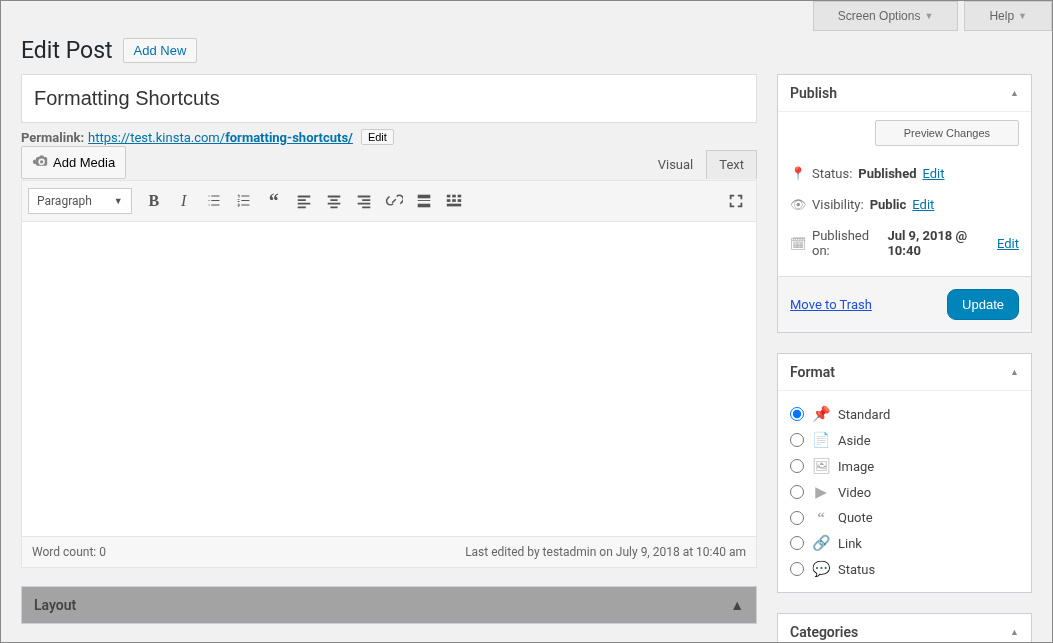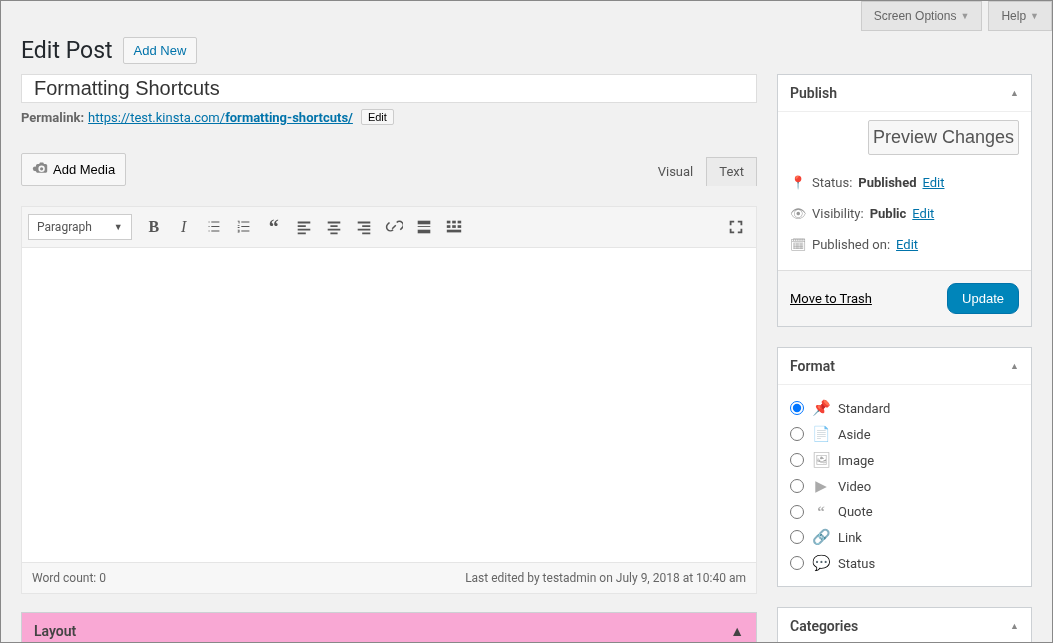--- a/index.html
+++ b/index.html
@@ -1,60 +1,60 @@
 <!DOCTYPE html>
 <html><head>
 <meta charset="utf-8">
 <style>
   * { box-sizing: border-box; margin: 0; padding: 0; }
   body { font-family: -apple-system, BlinkMacSystemFont, "Segoe UI", Roboto, sans-serif; background: #f1f1f1; color: #444; font-size: 13px; width: 1053px; height: 643px; overflow: hidden; border: 1px solid #888; }
   .wrap { padding: 0 20px; }
   .topbar { display: flex; justify-content: flex-end; padding: 0; gap: 6px; }
-  .topbar button { background: #e5e5e5; border: 1px solid #ccc; color: #666; font-size: 12px; padding: 7px 12px; cursor: pointer; display: flex; align-items: center; gap: 4px; }
+  .topbar button { background: #e5e5e5; border: 1px solid #ccc; color: #666; font-size: 12px; padding: 7px 24px; cursor: pointer; display: flex; align-items: center; gap: 4px; }
   .topbar button .tri { font-size: 9px; color: #999; }
-  .header { display: flex; gap: 10px; margin-top: 6px; margin-bottom: 10px; }
+  .header { display: flex; align-items: center; gap: 10px; margin-top: 6px; margin-bottom: 10px; }
   .header h1 { font-size: 23px; font-weight: 400; color: #23282d; }
   .header .add-new { background: #f7f7f7; border: 1px solid #ccc; color: #0073aa; font-size: 13px; padding: 4px 10px; cursor: pointer; border-radius: 2px; }
   .cols { display: flex; gap: 20px; }
   .col-main { flex: 1; max-width: 740px; }
   .col-side { width: 255px; }
-  .title-input { width: 100%; font-size: 20px; padding: 2px 12px; border: 1px solid #ddd; background: #fff; color: #333; margin-bottom: 6px; }
-  .permalink { font-size: 13px; color: #666; margin-bottom: 28px; display: flex; align-items: center; gap: 4px; flex-wrap: wrap; }
+  .title-input { width: 100%; font-size: 20px; padding: 12px 12px; border: 1px solid #ddd; background: #fff; color: #333; margin-bottom: 6px; }
+  .permalink { font-size: 13px; color: #666; margin-bottom: 1px; display: flex; align-items: center; gap: 4px; flex-wrap: wrap; }
   .permalink a { color: #0073aa; text-decoration: underline; }
   .permalink .edit-btn { border: 1px solid #ccc; background: #f7f7f7; font-size: 11px; padding: 1px 6px; cursor: pointer; margin-left: 4px; border-radius: 2px; }
-  .media-row { display: flex; justify-content: space-between; margin-bottom: 20px; }
+  .media-row { display: flex; justify-content: space-between; margin-bottom: 1px; }
   .add-media { background: #f7f7f7; border: 1px solid #ccc; padding: 6px 10px; cursor: pointer; display: flex; align-items: center; gap: 5px; font-size: 13px; border-radius: 2px; }
   .tab-switch { display: flex; align-self: flex-end; }
   .tab-switch .tab { border: 1px solid transparent; padding: 6px 12px; font-size: 13px; color: #555; cursor: pointer; background: transparent; }
   .tab-switch .tab.active { border-color: #ccc; border-bottom: none; background: #ebebeb; }
   .toolbar-wrap { background: #f5f5f5; border: 1px solid #e5e5e5; padding: 6px; display: flex; justify-content: space-between; align-items: center; }
   .toolbar-left { display: flex; align-items: center; gap: 2px; }
   .para-dropdown { border: 1px solid #ccc; background: #fff; padding: 5px 8px; font-size: 12px; color: #555; display: flex; align-items: center; gap: 22px; cursor: pointer; margin-right: 6px; }
   .para-dropdown .tri { font-size: 9px; }
   .tool-btn { width: 28px; height: 28px; display: flex; align-items: center; justify-content: center; cursor: pointer; color: #555; font-size: 16px; }
   .tool-btn svg { width: 18px; height: 18px; fill: #555; }
   .editor-area { background: #fff; border: 1px solid #e5e5e5; border-top: none; height: 315px; padding: 10px; }
   .editor-status { background: #f7f7f7; border: 1px solid #e5e5e5; border-top: none; display: flex; justify-content: space-between; padding: 8px 10px; font-size: 12px; color: #666; }
   .postbox { background: #fff; border: 1px solid #ccd0d4; margin-bottom: 20px; }
   .postbox h2 { font-size: 14px; font-weight: 600; padding: 10px 12px; border-bottom: 1px solid #eee; display: flex; justify-content: space-between; align-items: center; cursor: pointer; }
   .postbox h2 .tri { font-size: 9px; color: #888; }
   .postbox .inside { padding: 10px 12px; font-size: 13px; }
   .publish-actions { display: flex; justify-content: flex-end; padding: 8px 12px 12px; }
-  .preview-btn { border: 1px solid #ccc; background: #f7f7f7; padding: 6px 4px; font-size: 18px; cursor: pointer; border-radius: 2px; color: #555; }
+  .preview-btn { border: 1px solid #ccc; background: #f7f7f7; padding: 6px 28px; font-size: 11px; cursor: pointer; border-radius: 2px; color: #555; }
   .misc-row { display: flex; align-items: center; gap: 6px; padding: 8px 0; color: #555; font-size: 13px; }
   .misc-row .ic { color: #999; width: 16px; text-align:center; }
   .misc-row strong { color: #404040; }
   .misc-row a { color: #0073aa; text-decoration: underline; }
   .major-actions { display: flex; justify-content: space-between; align-items: center; padding: 12px; background: #f5f5f5; border-top: 1px solid #ddd; }
-  .trash-link { color: #000000; text-decoration: underline; font-size: 13px; }
+  .trash-link { color: #1d4ed8; text-decoration: underline; font-size: 13px; }
   .update-btn { background: #0085ba; color: #fff; border: 1px solid #0073aa; padding: 7px 14px; font-size: 13px; cursor: pointer; border-radius: 9px; }
   .format-row { display: flex; align-items: center; gap: 8px; padding: 4px 0; font-size: 13px; color: #444; }
   .format-row input[type="radio"] { width: 14px; height: 14px; }
   .format-row .ic { color: #aaa; width: 18px; text-align:center; font-size: 15px; }
-  .layout-box { background: #f9a8d4; border: 1px solid #ccd0d4; margin-top: 18px; }
+  .layout-box { background: #a3a3a3; border: 1px solid #ccd0d4; margin-top: 18px; }
   .layout-box h2 { font-size: 14px; font-weight: 600; padding: 10px 12px; display: flex; justify-content: space-between; }
 </style>
 </head>
 <body>
 
 <div class="topbar">
   <button>
       <span>Screen Options</span>
       <span class="tri">▼</span>
     </button>
@@ -193,20 +193,21 @@
           </div>
           <div class="misc-row">
             <span class="ic">👁</span>
             <span>Visibility:</span>
             <strong>Public</strong>
             <a href="#">Edit</a>
           </div>
           <div class="misc-row">
             <span class="ic">🗓</span>
             <span>Published on:</span>
+            <strong>Jul 9, 2018 @ 10:40</strong>
             <a href="#">Edit</a>
           </div>
         </div>
         <div class="major-actions">
           <a href="#" class="trash-link">Move to Trash</a>
           <button class="update-btn">Update</button>
         </div>
       </div>
 
       <div class="postbox">

